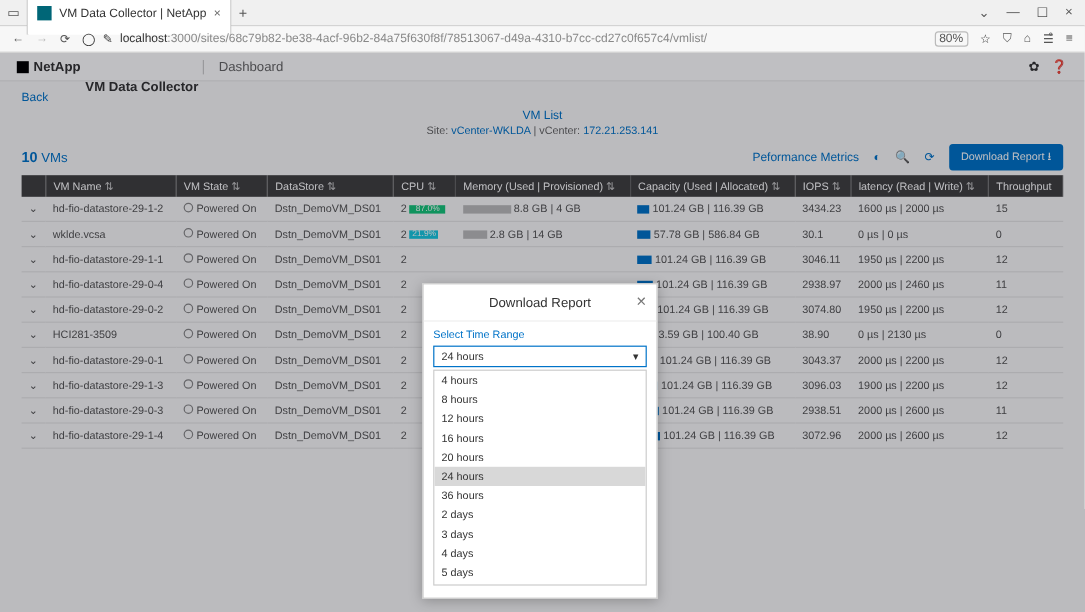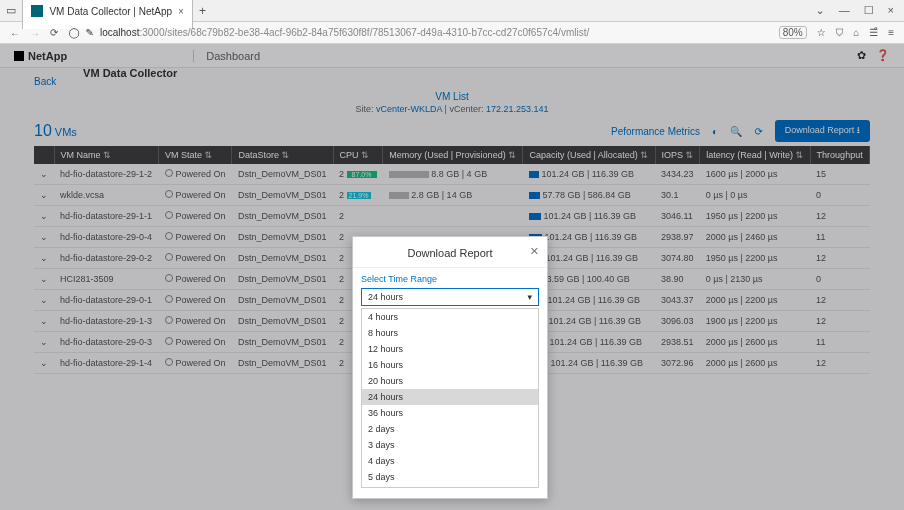--- a/index.html
+++ b/index.html
@@ -11,34 +11,34 @@
   .new-tab { margin-left: 6px; font-size: 12px; color: #555; cursor: pointer; }
   .window-controls { margin-left: auto; display: flex; gap: 14px; padding-right: 10px; color: #555; }
   .addrbar { display: flex; align-items: center; height: 22px; background: #f7f7f7; border-bottom: 1px solid #d0d0d0; padding: 0 10px; gap: 10px; font-size: 10px; }
   .nav-icons { display: flex; gap: 10px; color: #555; }
   .url-wrap { flex: 1; display: flex; align-items: center; gap: 6px; }
   .url { color: #333; }
   .url .host { color: #333; }
   .url .path { color: #888; }
   .zoom { color: #555; border: 1px solid #bbb; border-radius: 3px; padding: 0 3px; }
   .right-icons { display: flex; gap: 10px; color: #555; }
-  .app-header { display: flex; align-items: center; height: 24px; background: #fff; border-bottom: 1px solid #e5e5e5; padding: 0 14px; gap: 16px; font-size: 11px; }
+  .app-header { display: flex; align-items: center; height: 24px; background: #fff; border-bottom: 1px solid #e5e5e5; padding: 0 14px; gap: 4px; font-size: 11px; }
   .brand { font-weight: bold; display: flex; align-items: center; gap: 4px; }
   .brand-box { width: 10px; height: 10px; background: #000; }
   .appname { font-weight: bold; color: #333; margin-top: 34px; }
   .nav-link { color: #666; border-left: 1px solid #ccc; padding-left: 12px; }
   .header-right { margin-left: auto; display: flex; gap: 10px; color: #333; }
-  .page { padding: 8px 34px; background: #fafafa; height: calc(510px - 68px); overflow: hidden; }
+  .page { padding: 8px 18px; background: #fafafa; height: calc(510px - 68px); overflow: hidden; }
   .back { color: #0073c8; font-size: 10px; cursor: pointer; }
   .vmlist-title { text-align: center; color: #0073c8; font-size: 10px; margin-top: 4px; }
   .siteinfo { text-align: center; font-size: 9px; color: #666; margin-top: 2px; }
   .siteinfo .link { color: #0073c8; }
   .topbar { display: flex; align-items: center; margin-top: 6px; }
   .count { color: #0073c8; font-size: 11px; }
-  .count .n { font-weight: normal; font-size: 16px; }
+  .count .n { font-weight: bold; font-size: 12px; }
   .right-tools { margin-left: auto; display: flex; align-items: center; gap: 12px; font-size: 10px; color: #0073c8; }
   .dl-btn { background: #0073c8; color: #fff; padding: 3px 10px; border-radius: 3px; font-size: 9px; cursor: pointer; }
   .table { width: 100%; border-collapse: collapse; margin-top: 4px; }
   .table thead th { background: #404040; color: #fff; font-size: 9px; font-weight: normal; text-align: left; padding: 4px 6px; border-right: 1px solid rgba(255,255,255,.2); white-space: nowrap; }
   .table td { border-bottom: 1px solid #e6e6e6; font-size: 9px; padding: 5px 6px; color: #555; white-space: nowrap; }
   .chev { color: #888; cursor: pointer; }
   .pwricon { display: inline-block; width: 8px; height: 8px; border: 1px solid #888; border-radius: 50%; margin-right: 3px; position: relative; }
   .bar { display: inline-block; height: 7px; background: #0073c8; vertical-align: middle; }
   .bar.green { background: #16c47a; width: 30px; font-size: 7px; color: #fff; text-align: center; line-height: 7px; }
   .bar.cpu { background: #19c9e0; width: 24px; font-size: 7px; color: #fff; text-align: center; line-height: 7px; }

